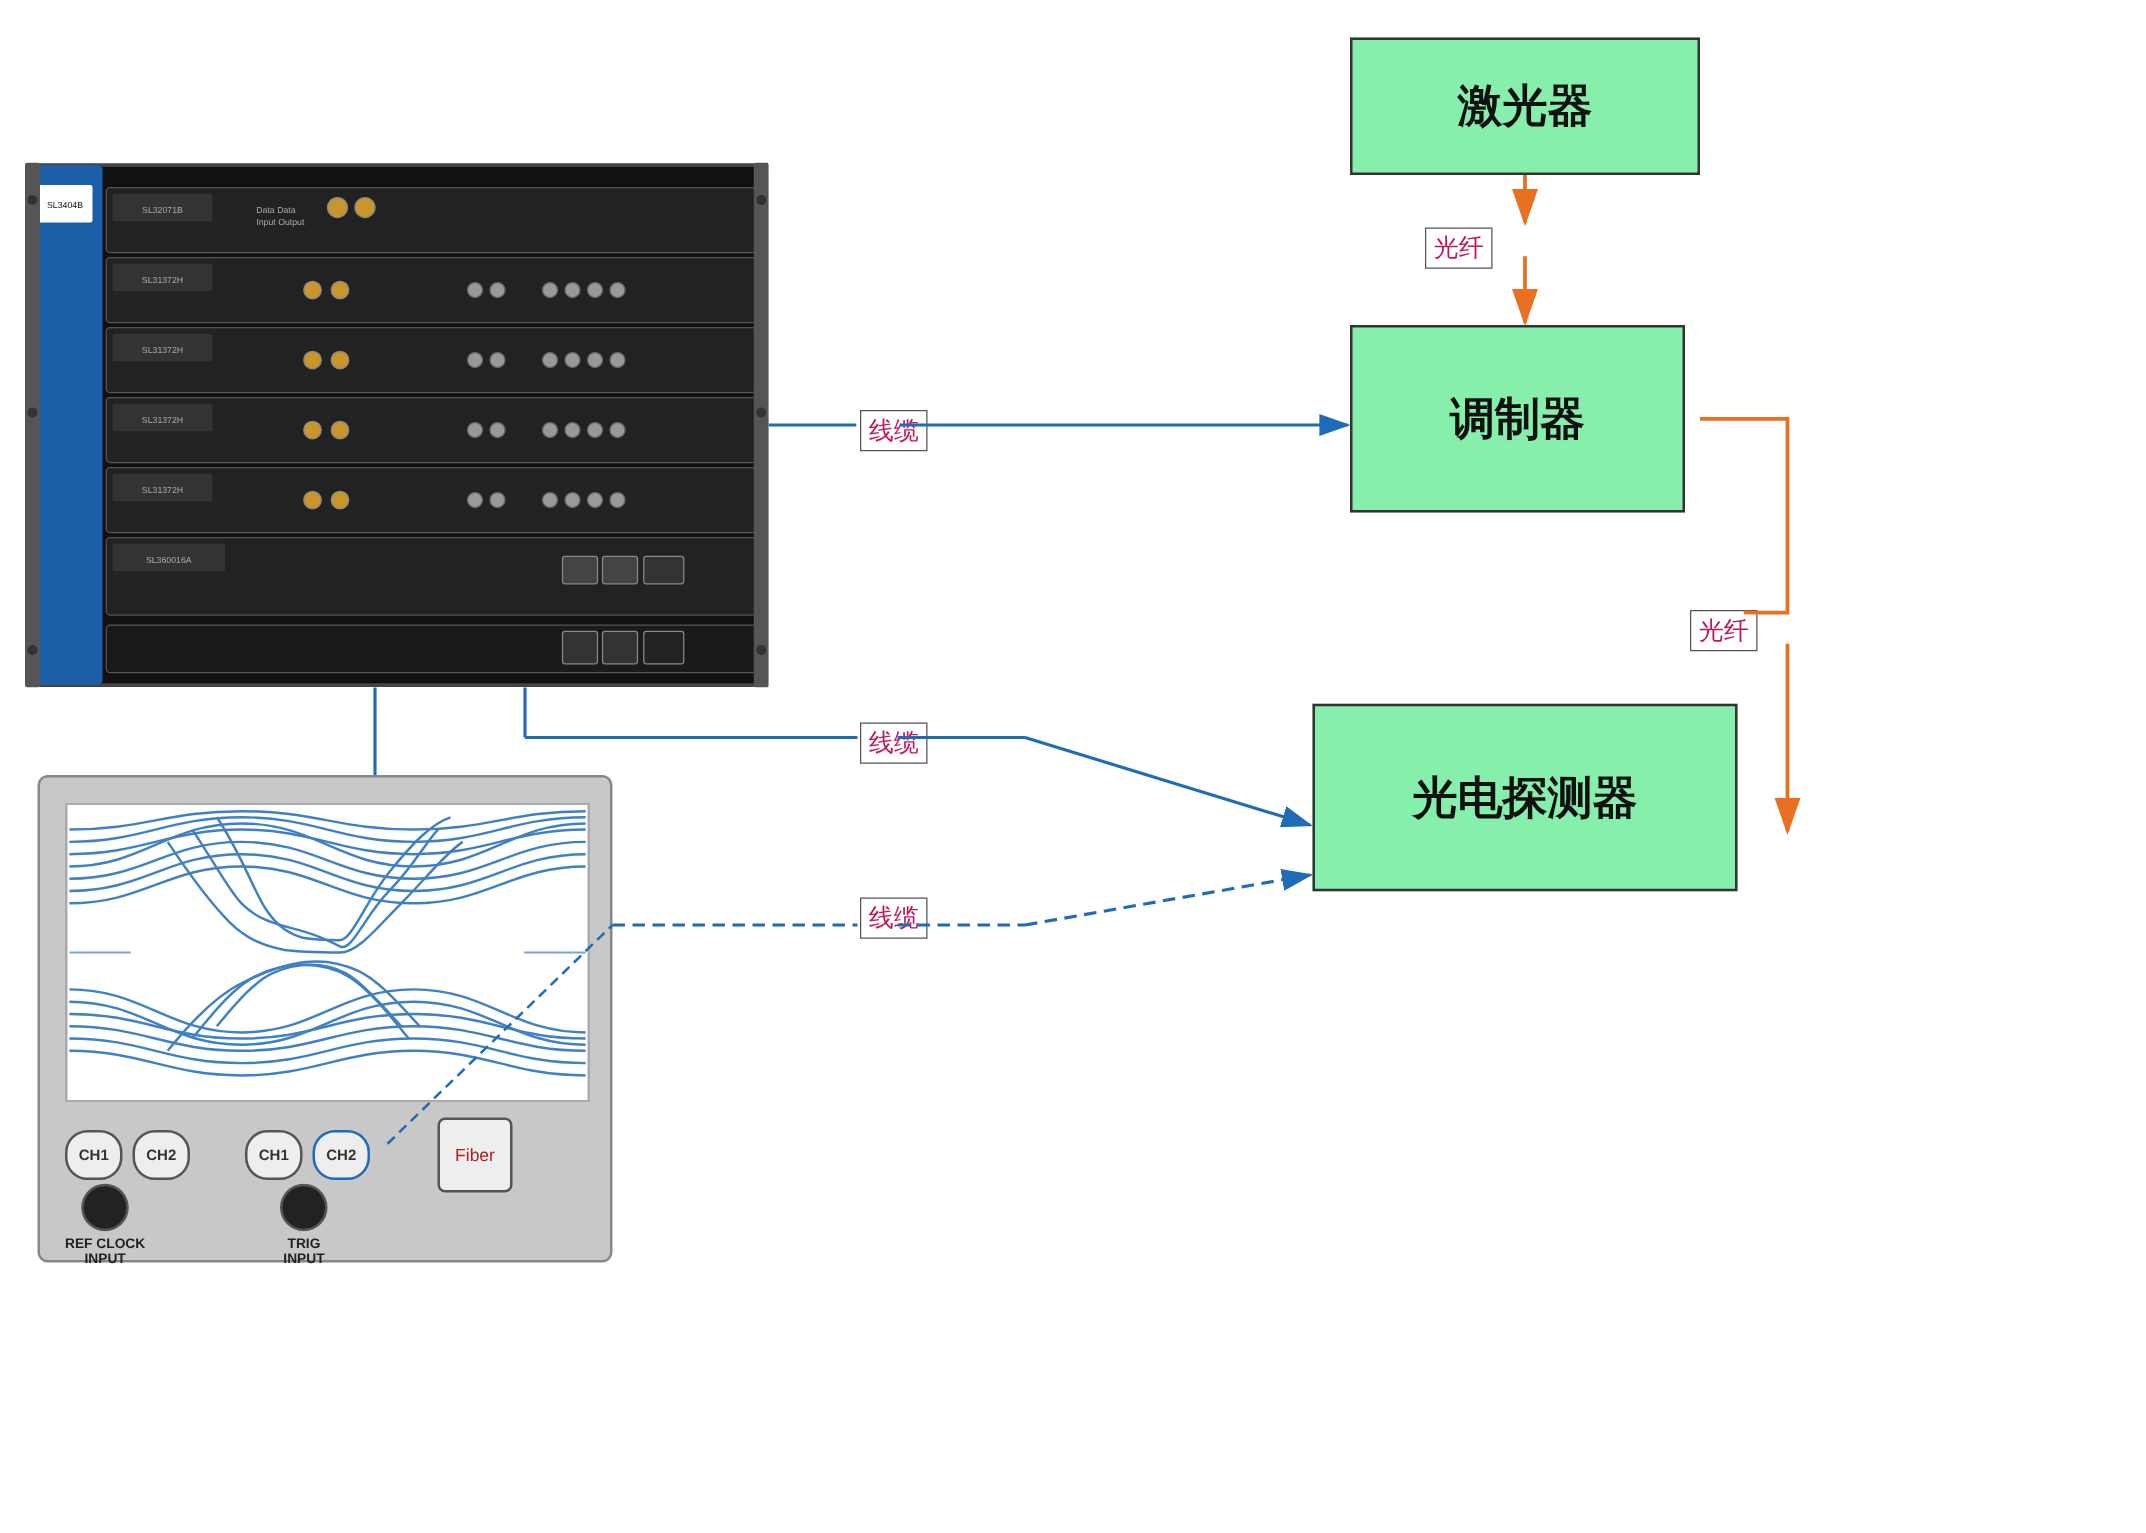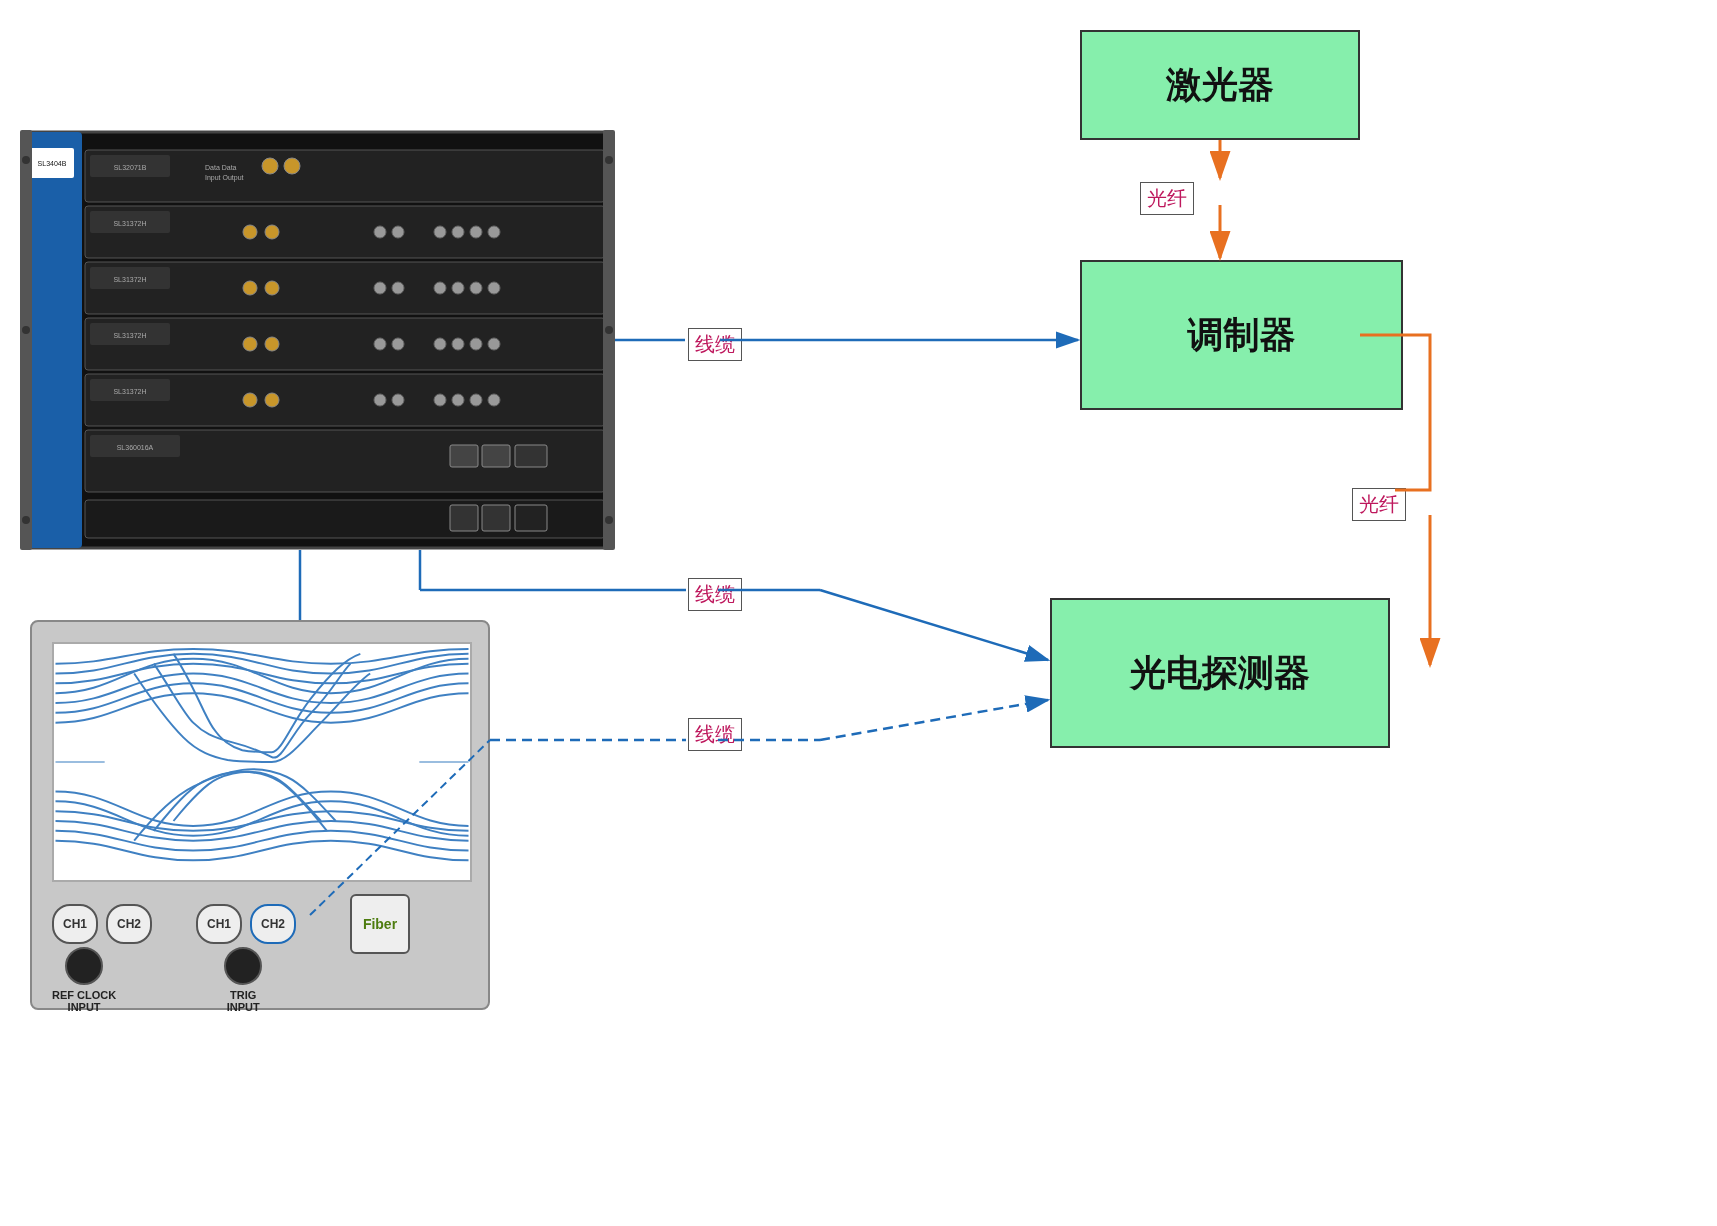--- a/index.html
+++ b/index.html
@@ -113,22 +113,22 @@
     .fiber-box {
       width: 60px;
       height: 60px;
       border: 2.5px solid #555;
       border-radius: 6px;
       background: #eee;
       display: flex;
       align-items: center;
       justify-content: center;
       font-size: 14px;
-      font-weight: bold;
-      color: #4d7c0f;
+      font-weight: normal;
+      color: #b91c1c;
     }
 
     
     #rack {
       position: absolute;
       left: 20px;
       top: 130px;
       width: 595px;
       height: 420px;
     }
@@ -142,25 +142,25 @@
       pointer-events: none;
     }
   </style>
 </head>
 <body>
 
 <div class="eq-box" style="left:1080px;top:30px;width:280px;height:110px;">
   <span>激光器</span>
 </div>
 
-<div class="eq-box" style="left:1080px;top:260px;width:323px;height:150px;">
+<div class="eq-box" style="left:1080px;top:260px;width:268px;height:150px;">
   <span>调制器</span>
 </div>
 
-<div class="eq-box" style="left:1050px;top:598px;width:340px;height:150px;">
+<div class="eq-box" style="left:1050px;top:563px;width:340px;height:150px;">
   <span>光电探测器</span>
 </div>
 
 <div class="label-box" style="left:1140px;top:182px;">
   <span>光纤</span>
 </div>
 <div class="label-box" style="left:1352px;top:488px;">
   <span>光纤</span>
 </div>
 <div class="label-box" style="left:688px;top:328px;">

